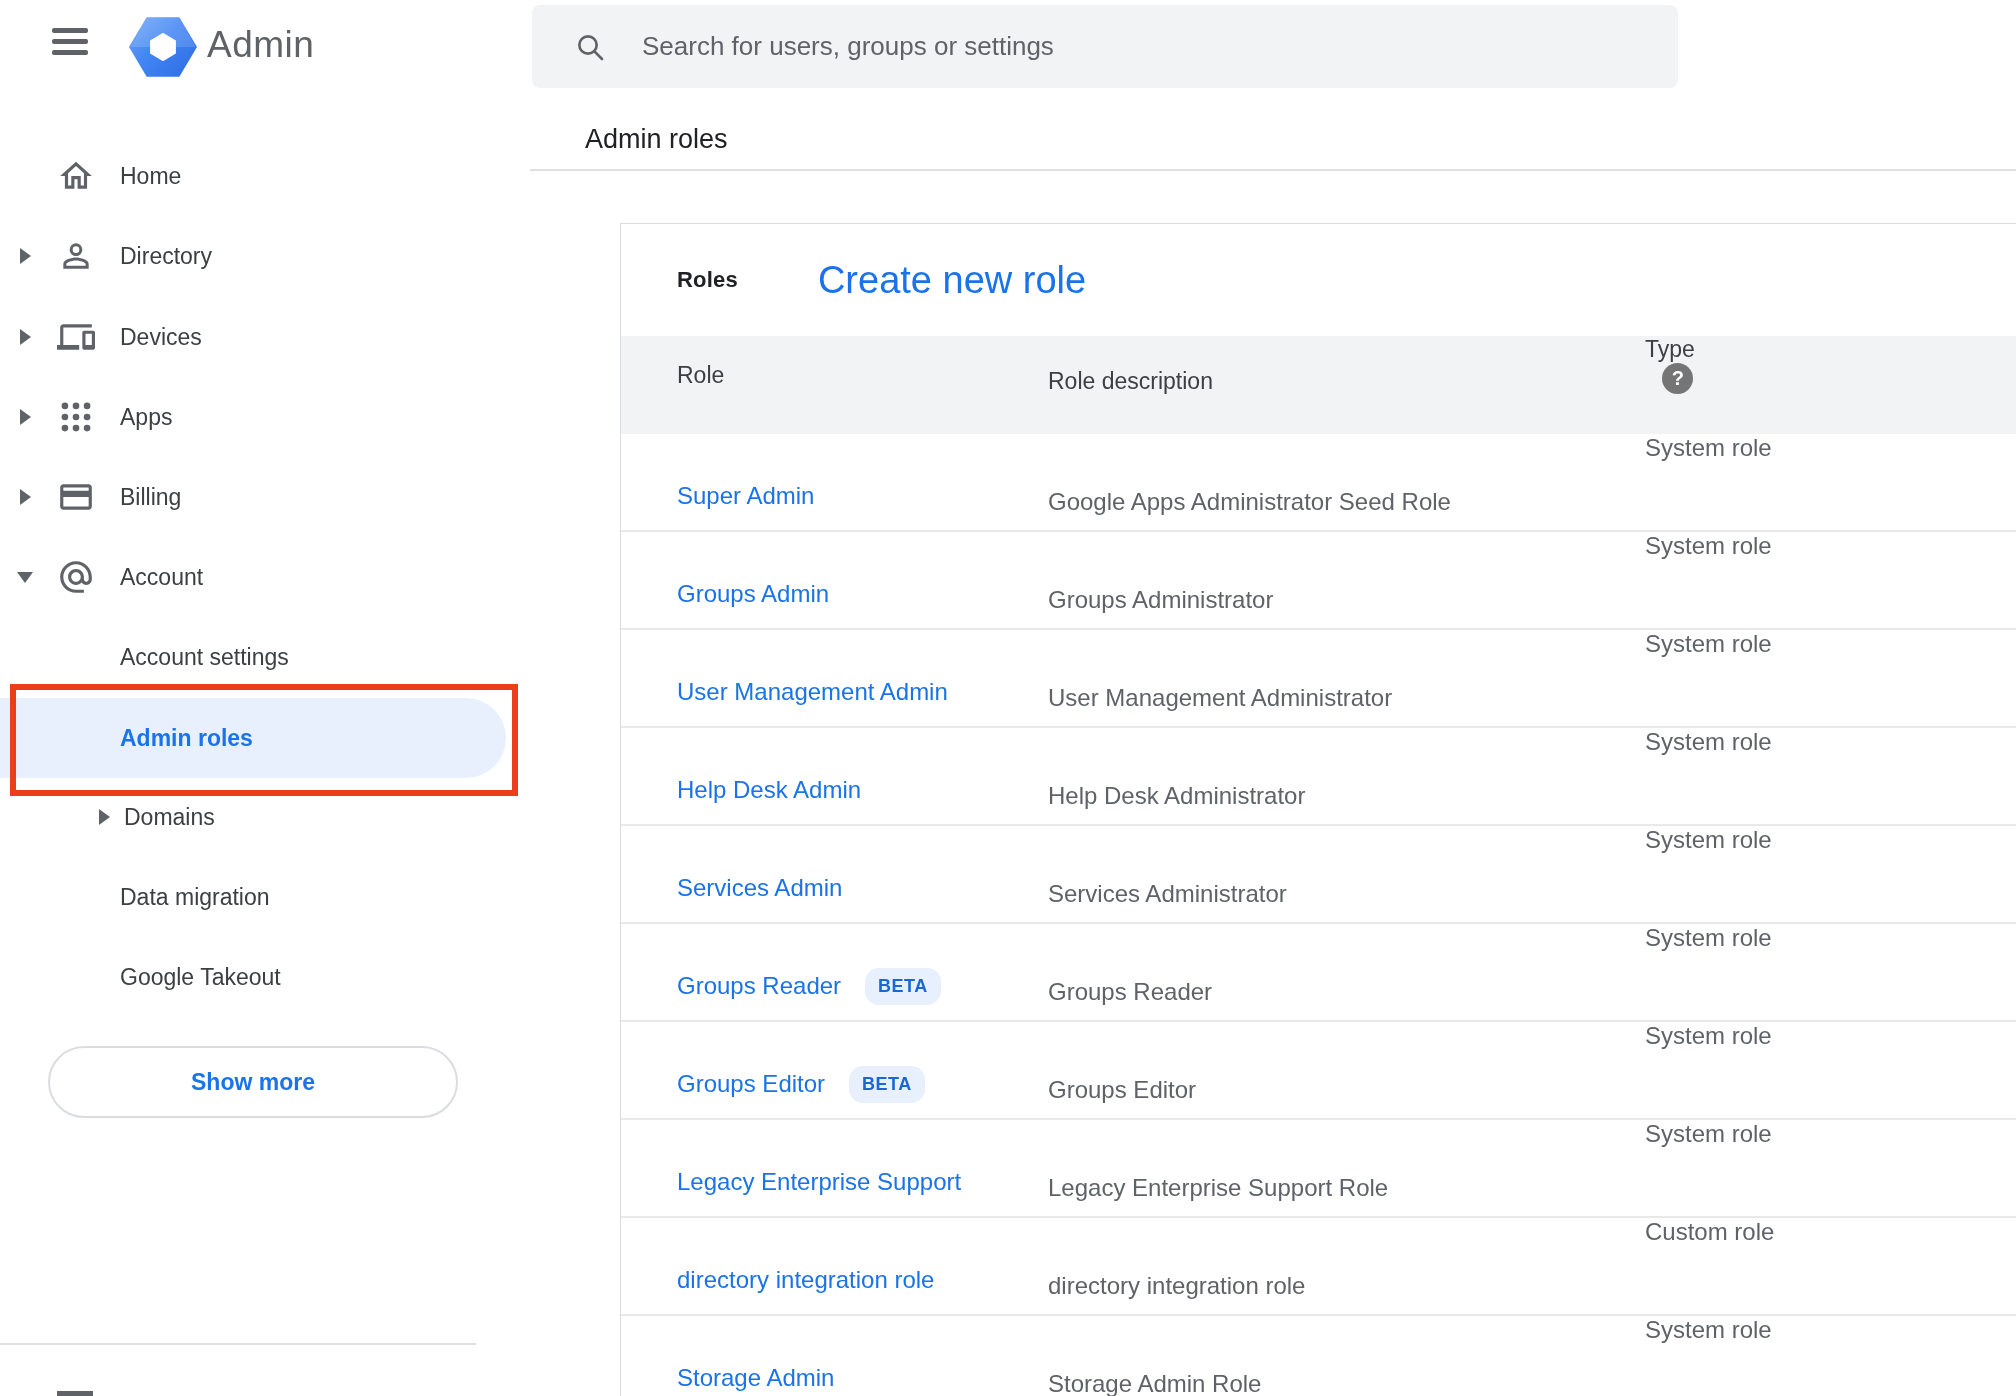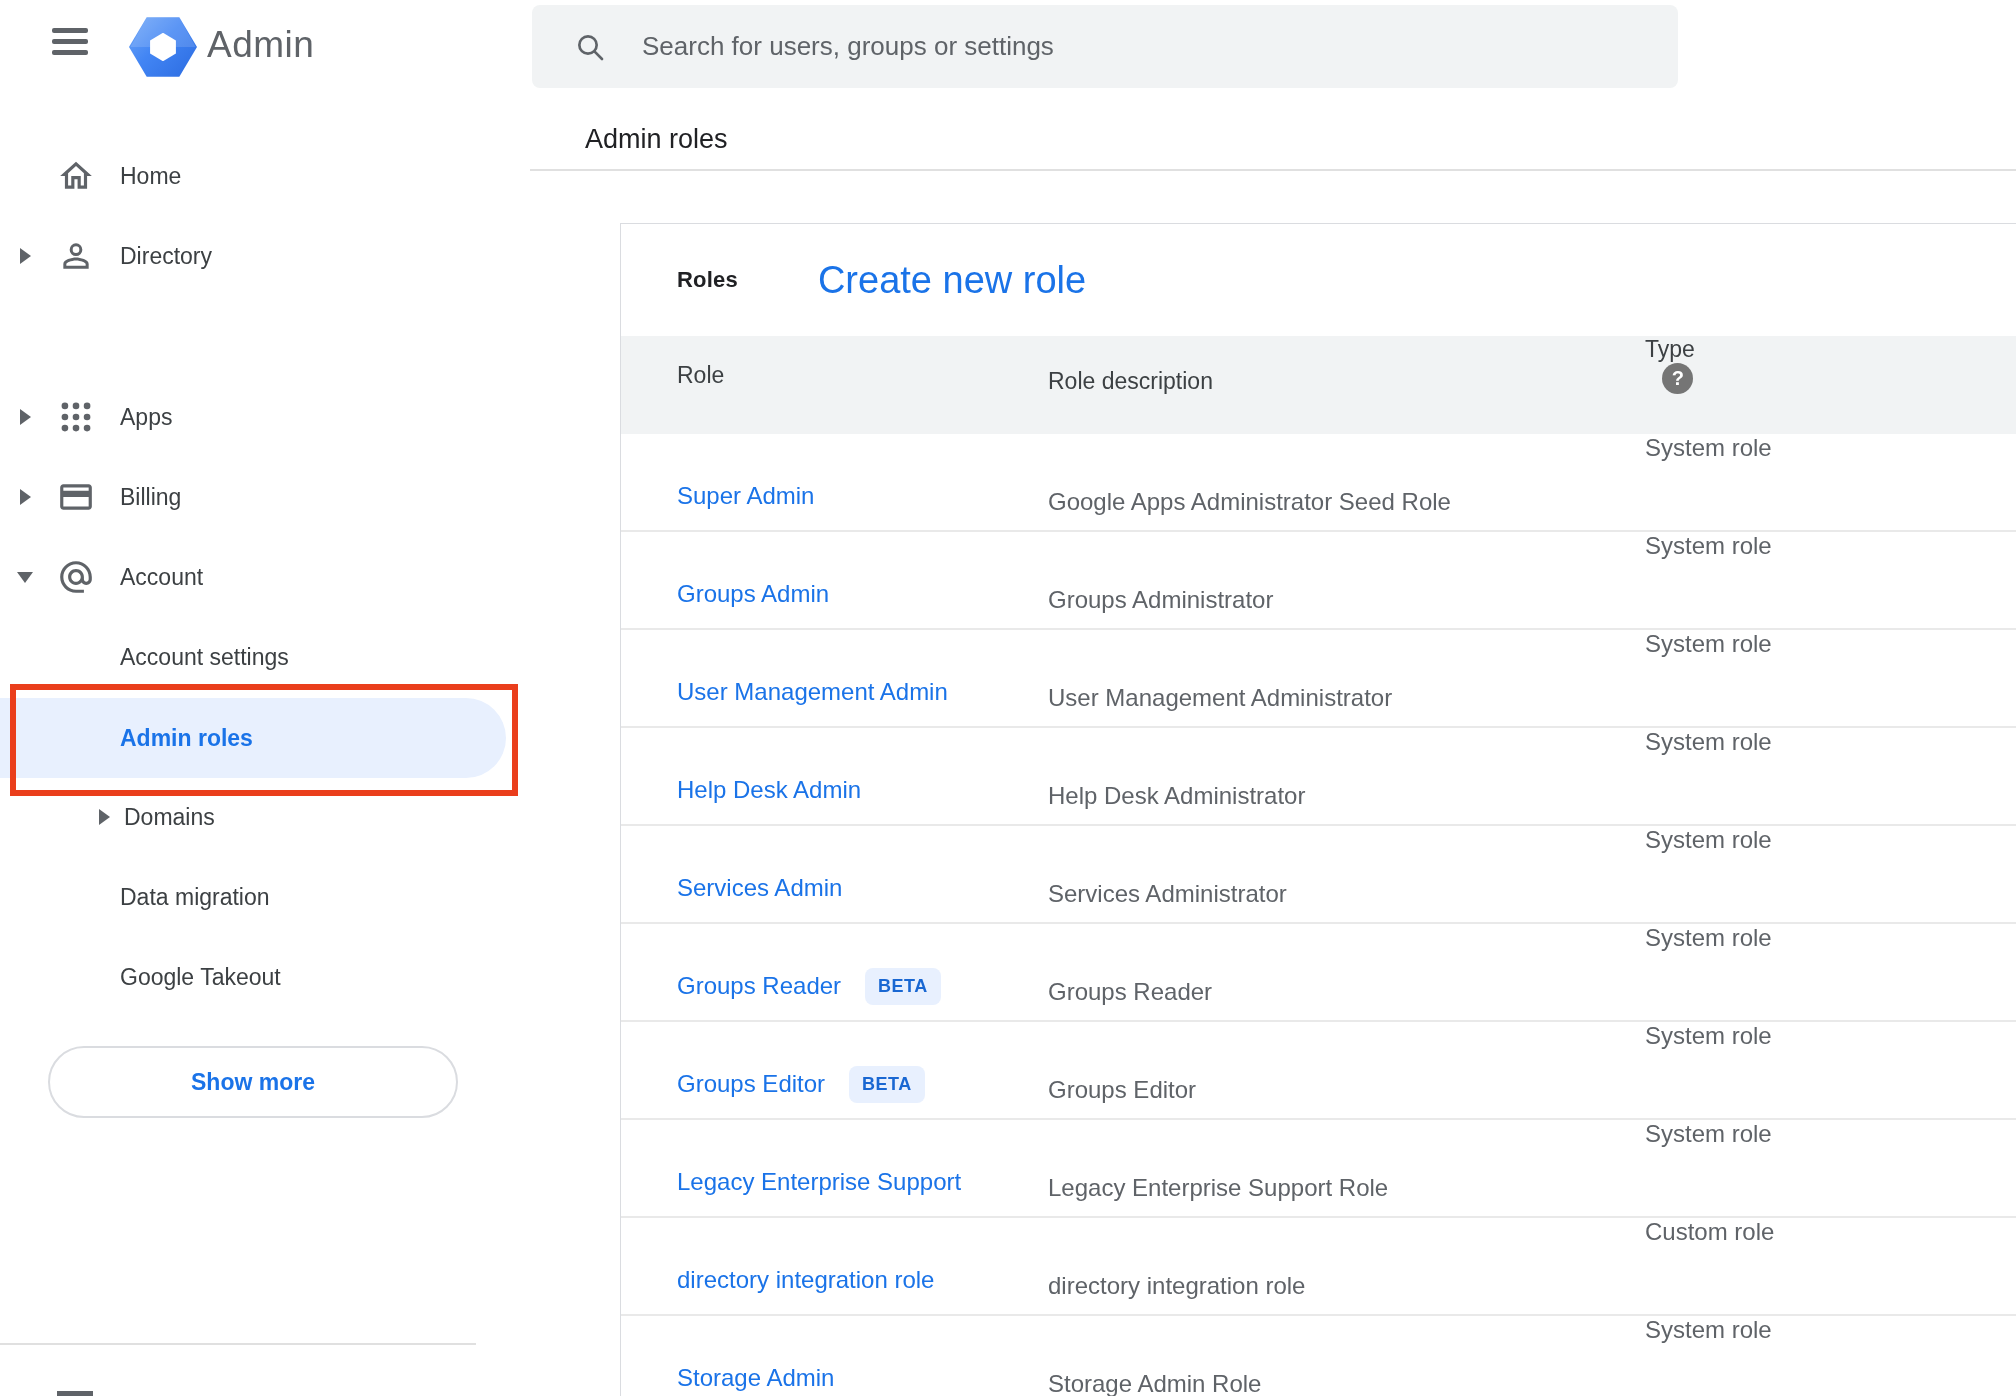--- a/index.html
+++ b/index.html
@@ -83,21 +83,21 @@
   #table-header .hcell { top:0; height:79px; display:flex; align-items:center;
       font-size:23px; color:#3c4043; }
   #help-badge { display:inline-flex; align-items:center; justify-content:center;
       width:31px; height:31px; margin-left:16px; border-radius:50%;
       background:#757575; color:#fff; font-size:20px; font-weight:bold; cursor:pointer; }
 
   .trow { position:relative; height:98px; border-bottom:2px solid #e9e9e9; background:#fff; }
   .trow .cell { top:0; height:124px; display:flex; align-items:center; font-size:24px; white-space:nowrap; }
   .trow .cell a { color:#1a73e8; text-decoration:none; cursor:pointer; }
   .trow .cell.col-desc, .trow .cell.col-type { color:#5f6368; }
-  .beta-badge { display:inline-block; margin-left:24px; padding:8px 13px; border-radius:8px;
+  .beta-badge { display:inline-block; margin-left:24px; padding:8px 13px; border-radius:14px;
       background:#e8f0fe; color:#1967d2; font-size:18px; font-weight:bold; letter-spacing:0.5px; }
 </style>
 </head>
 <body>
 
 <div id="sidebar">
 
   <button id="hamburger">
     <span class="bar b1"></span>
       <span class="bar b2"></span>
@@ -123,20 +123,29 @@
   <div class="nav-item" style="top:216px;padding-left:46px;">
     <span class="arrow-r"></span>
     <span class="nicon">
       <svg viewBox="0 0 24 24" width="38" height="38" fill="#5f6368">
           <path d="M12 5.9a2.1 2.1 0 110 4.2 2.1 2.1 0 010-4.2m0 9c2.97 0 6.1 1.46 6.1 2.1v1.1H5.9V17c0-.64 3.13-2.1 6.1-2.1M12 4a4 4 0 100 8 4 4 0 000-8zm0 9c-2.67 0-8 1.34-8 4v3h16v-3c0-2.66-5.33-4-8-4z"></path>
         </svg>
     </span>
     <span class="nlabel">Directory</span>
   </div>
 
+  <div class="nav-item" style="top:297px;">
+    <span class="arrow-r"></span>
+    <span class="nicon">
+      <svg viewBox="0 0 24 24" width="38" height="38" fill="#5f6368">
+          <path d="M4 6h18V4H4c-1.1 0-2 .9-2 2v11H0v3h14v-3H4V6zm19 2h-6c-.55 0-1 .45-1 1v10c0 .55.45 1 1 1h6c.55 0 1-.45 1-1V9c0-.55-.45-1-1-1zm-1 9h-4v-7h4v7z"></path>
+        </svg>
+    </span>
+    <span class="nlabel">Devices</span>
+  </div>
 
   <div class="nav-item" style="top:377px;">
     <span class="arrow-r"></span>
     <span class="nicon">
       <svg viewBox="0 0 24 24" width="38" height="38" fill="#5f6368">
         <circle cx="5" cy="5" r="2.1"></circle>
           <circle cx="12" cy="5" r="2.1"></circle>
           <circle cx="19" cy="5" r="2.1"></circle>
         <circle cx="5" cy="12" r="2.1"></circle>
           <circle cx="12" cy="12" r="2.1"></circle>

